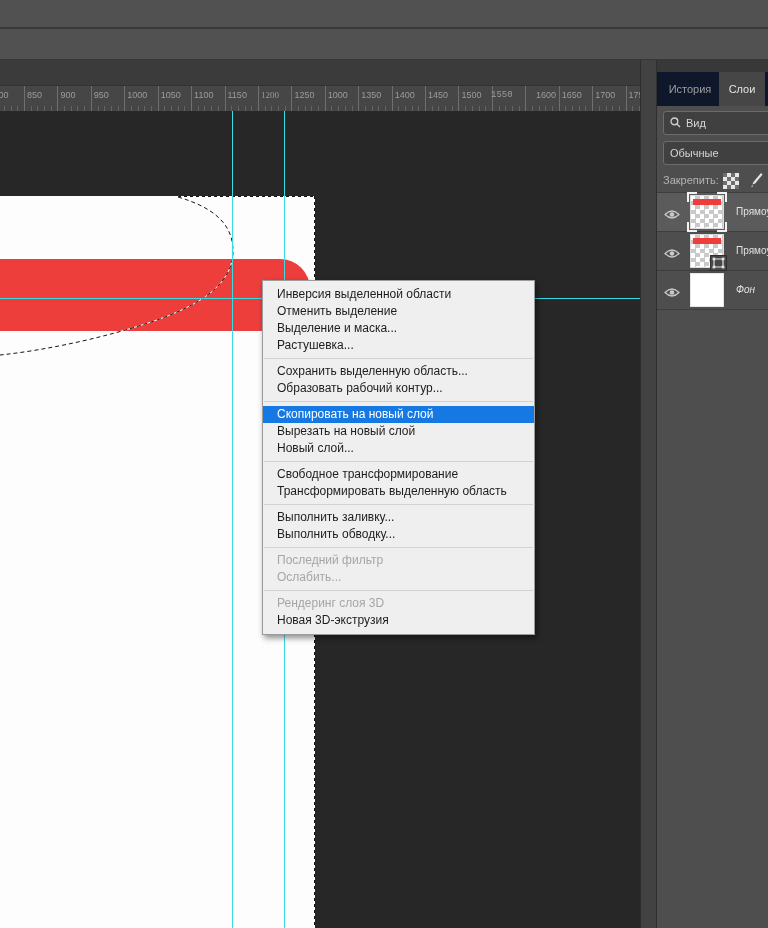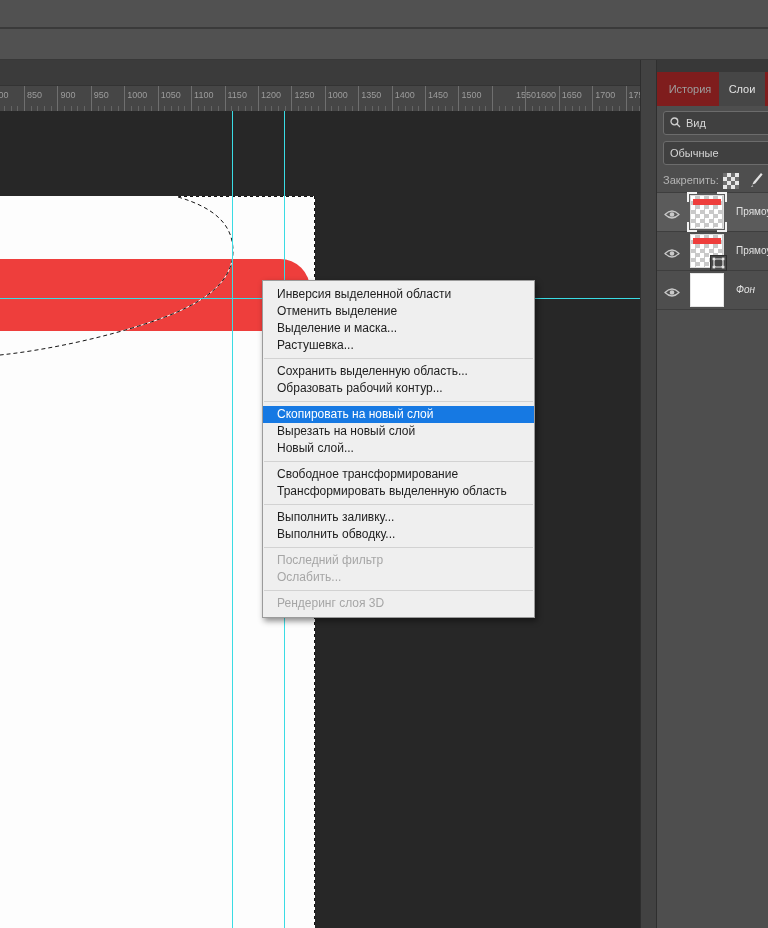--- a/index.html
+++ b/index.html
@@ -37,21 +37,21 @@
             box-shadow:2px 3px 6px rgba(0,0,0,.45);padding:5px 0;z-index:50;}
   .mi{height:17px;line-height:17px;font-size:12px;color:#1d1d1d;padding-left:14px;white-space:nowrap;}
   .mi.hl{background:#1679e3;color:#ffffff;}
   .mi.dis{color:#a6a6a6;}
   .mdiv{height:1px;background:#d2d2d2;margin:4px 1px;}
 
   
   .gutter{left:641px;top:60px;width:15px;height:868px;background:#424242;}
   .panel{left:656px;top:60px;width:112px;height:868px;background:#4e4e4e;border-left:1px solid #2f2f2f;overflow:hidden;}
   .panel-topstrip{left:0;top:0;width:112px;height:12px;background:#383838;}
-  .tabstrip{left:0;top:12px;width:112px;height:34px;background:#7f1d1d;}
+  .tabstrip{left:0;top:12px;width:112px;height:34px;background:#0f172a;}
   .tab{position:absolute;top:0;height:34px;line-height:34px;text-align:center;font-size:11px;color:#9e9e9e;}
   .tab.active{background:#464646;color:#e2e2e2;}
   .fieldbox{position:absolute;left:6px;width:130px;height:22px;background:#404040;border:1px solid #6c6c6c;border-radius:3px;
             color:#d6d6d6;font-size:11px;line-height:22px;}
   .fieldbox .txt{margin-left:6px;}
   .lockrow{left:0;top:110px;width:112px;height:24px;}
   .locklbl{position:absolute;left:6px;top:4px;font-size:11px;color:#b3b3b3;}
   .checker-icon{position:absolute;left:66px;top:3px;width:16px;height:16px;
       background-image:conic-gradient(#e8e8e8 90deg,#6f6f6f 90deg 180deg,#e8e8e8 180deg 270deg,#6f6f6f 270deg);
       background-size:8px 8px;}
@@ -125,21 +125,21 @@
       <div class="minor" style="left: 204.488px;"></div>
       <div class="minor" style="left: 211.172px;"></div>
       <div class="minor" style="left: 217.856px;"></div>
       <div class="major" style="left: 224.54px;"></div>
       <span class="lbl" style="left: 227.54px;">1150</span>
       <div class="minor" style="left: 231.224px;"></div>
       <div class="minor" style="left: 237.908px;"></div>
       <div class="minor" style="left: 244.592px;"></div>
       <div class="minor" style="left: 251.276px;"></div>
       <div class="major" style="left: 257.96px;"></div>
-      <span class="lbl" style="left: 260.96px;">1200</span>
+      <span class="lbl" style="left: 260.96px; font-family: Liberation Serif, serif;">1200</span>
       <div class="minor" style="left: 264.644px;"></div>
       <div class="minor" style="left: 271.328px;"></div>
       <div class="minor" style="left: 278.012px;"></div>
       <div class="minor" style="left: 284.696px;"></div>
       <div class="major" style="left: 291.38px;"></div>
       <span class="lbl" style="left: 294.38px;">1250</span>
       <div class="minor" style="left: 298.064px;"></div>
       <div class="minor" style="left: 304.748px;"></div>
       <div class="minor" style="left: 311.432px;"></div>
       <div class="minor" style="left: 318.116px;"></div>
@@ -167,21 +167,21 @@
       <div class="minor" style="left: 438.428px;"></div>
       <div class="minor" style="left: 445.112px;"></div>
       <div class="minor" style="left: 451.796px;"></div>
       <div class="major" style="left: 458.48px;"></div>
       <span class="lbl" style="left: 461.48px;">1500</span>
       <div class="minor" style="left: 465.164px;"></div>
       <div class="minor" style="left: 471.848px;"></div>
       <div class="minor" style="left: 478.532px;"></div>
       <div class="minor" style="left: 485.216px;"></div>
       <div class="major" style="left: 491.9px;"></div>
-      <span class="lbl" style="left: 516px;">1550</span>
+      <span class="lbl" style="left: 491px; font-family: Liberation Mono, monospace;">1550</span>
       <div class="minor" style="left: 498.584px;"></div>
       <div class="minor" style="left: 505.268px;"></div>
       <div class="minor" style="left: 511.952px;"></div>
       <div class="minor" style="left: 518.636px;"></div>
       <div class="major" style="left: 525.32px;"></div>
       <span class="lbl" style="left: 536px;">1600</span>
       <div class="minor" style="left: 532.004px;"></div>
       <div class="minor" style="left: 538.688px;"></div>
       <div class="minor" style="left: 545.372px;"></div>
       <div class="minor" style="left: 552.056px;"></div>
@@ -324,13 +324,14 @@
     <div class="mi">Свободное трансформирование</div>
     <div class="mi">Трансформировать выделенную область</div>
     <div class="mdiv"></div>
     <div class="mi">Выполнить заливку...</div>
     <div class="mi">Выполнить обводку...</div>
     <div class="mdiv"></div>
     <div class="mi dis">Последний фильтр</div>
     <div class="mi dis">Ослабить...</div>
     <div class="mdiv"></div>
     <div class="mi dis">Рендеринг слоя 3D</div>
+    <div class="mi">Новая 3D-экструзия</div>
   </div>
 
 </body></html>

